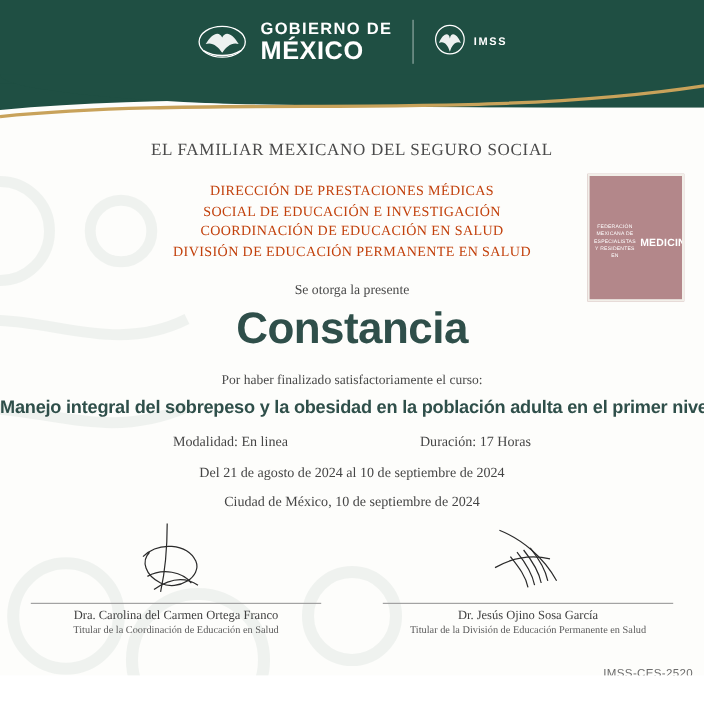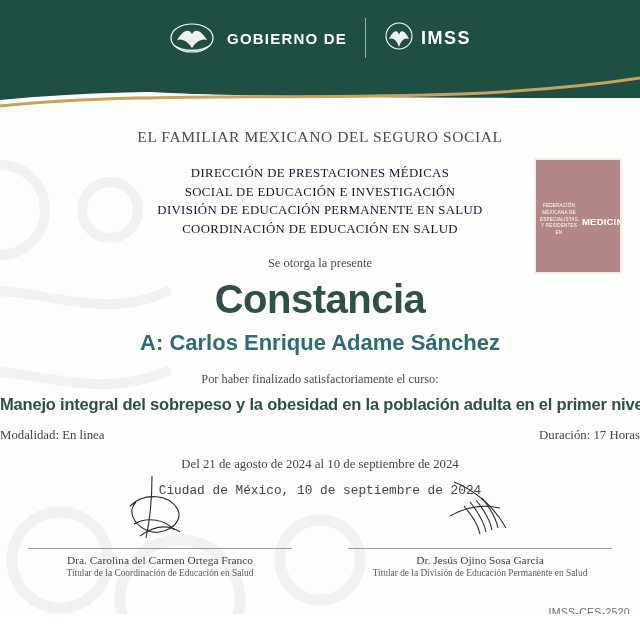--- a/index.html
+++ b/index.html
@@ -51,21 +51,21 @@
     color:#ffffff; line-height:1.0; text-align:left;
     font-family:"Liberation Sans", sans-serif;
   }
   .gob-text .l1 { font-size:15px; letter-spacing:1.2px; font-weight:bold;}
   .gob-text .l2 { font-size:23px; letter-spacing:0.5px; font-weight:bold; margin-top:1px;}
   .sep { width:1px; height:40px; background:rgba(255,255,255,.55); margin:0 6px;}
   .imss-mark { display:flex; align-items:center; gap:7px; }
   .imss-glyph { width:30px; height:34px; }
   .imss-word {
     color:#fff; font-family:"Liberation Sans", sans-serif;
-    font-size:18px; letter-spacing:1.5px; font-weight:bold;
+    font-size:10px; letter-spacing:1.5px; font-weight:bold;
   }
 
   
   .wm {
     position:absolute; z-index:1; opacity:.10;
   }
   .wm-left { left:-60px; top:150px; }
   .wm-bottom { left:-10px; bottom:-40px; }
 
   
@@ -73,46 +73,46 @@
     position:absolute; top:96px; left:0; width:640px;
     text-align:center; z-index:6;
     color:#3b3b3b;
   }
   .inst {
     font-size:15.5px; letter-spacing:.6px; color:#4b4b4b;
     margin-top:32px;
     font-family:"Liberation Serif", serif;
   }
   .depts {
-    margin-top:18px; line-height:1.45; color:#0f172a; font-size:12.8px;
+    margin-top:18px; line-height:1.45; color:#c2410c; font-size:12.8px;
     letter-spacing:.35px;
   }
   .otorga { margin-top:18px; font-size:12.5px; color:#4a4a4a; }
   .constancia {
     margin-top:6px;
     font-family:"Liberation Sans", sans-serif;
     font-size:40px; font-weight:bold; color:#2f4f4a; letter-spacing:-0.5px;
   }
   .name {
     margin-top:8px;
     font-family:"Liberation Sans", sans-serif;
     font-size:22px; font-weight:bold; color:#2f6b74;
   }
   .por-haber { margin-top:16px; font-size:12.3px; color:#4a4a4a; }
   .course {
     margin-top:8px; font-size:16.5px; color:#2f4f4a;
     font-family:"Liberation Sans", sans-serif; font-weight:bold;
     white-space:nowrap; letter-spacing:-0.2px;
   }
   .row-mod {
-    margin-top:14px; display:flex; justify-content:space-between; gap:120px;
+    margin-top:14px; display:flex; justify-content:center; gap:120px;
     font-size:12.8px; color:#454545;
   }
   .dates { margin-top:14px; font-size:12.8px; color:#454545; }
-  .place { margin-top:11px; font-size:12.8px; color:#454545;font-family:Liberation Mono, monospace; }
+  .place { margin-top:11px; font-size:12.8px; color:#454545; }
 
   
   .signs {
     position:absolute; bottom:62px; left:0; width:640px; z-index:6;
     display:flex; justify-content:space-between; padding:0 10px;
   }
   .sign-block { width:300px; text-align:center; }
   .scribble { height:74px; display:flex; align-items:flex-end; justify-content:center; }
   .sign-line { height:1px; background:#9a9a9a; margin:4px 18px 5px; }
   .sign-name { font-size:11.4px; color:#3e3e3e; }
@@ -185,20 +185,21 @@
   <div class="brand">
     <span class="eagle">
       <svg width="46" height="40" viewBox="0 0 46 40">
         <ellipse cx="23" cy="20" rx="21" ry="14" fill="none" stroke="#ffffff" stroke-width="1.2"></ellipse>
         <path d="M8 22 C14 12 20 10 23 16 C26 10 32 12 38 22 C32 20 27 24 23 30 C19 24 14 20 8 22 Z" fill="#ffffff" opacity=".92"></path>
         <path d="M6 28 C16 34 30 34 40 28" fill="none" stroke="#ffffff" stroke-width="1.4"></path>
       </svg>
     </span>
     <span class="gob-text">
       <div class="l1">GOBIERNO DE</div>
+      <div class="l2">MÉXICO</div>
     </span>
     <span class="sep"></span>
     <span class="imss-mark">
       <span class="imss-glyph">
         <svg width="30" height="34" viewBox="0 0 30 34">
           <circle cx="15" cy="15" r="13" fill="none" stroke="#ffffff" stroke-width="1.1"></circle>
           <path d="M5 18 C9 9 14 8 15 14 C16 8 21 9 25 18 C20 16 17 20 15 26 C13 20 10 16 5 18 Z" fill="#fff" opacity=".92"></path>
         </svg>
       </span>
       <span class="imss-word">IMSS</span>
@@ -220,27 +221,26 @@
     <div class="bmed">MEDICINA</div>
     <div class="bfam">FAMILIAR A.C.</div>
   </div>
 
   <div class="content">
     <div class="inst">EL FAMILIAR MEXICANO DEL SEGURO SOCIAL</div>
 
     <div class="depts">
       <div>DIRECCIÓN DE PRESTACIONES MÉDICAS</div>
       <div>SOCIAL DE EDUCACIÓN E INVESTIGACIÓN</div>
+      <div>COORDINACIÓN DE EDUCACIÓN EN SALUD</div>
       <div>DIVISIÓN DE EDUCACIÓN PERMANENTE EN SALUD</div>
-      <div>COORDINACIÓN DE EDUCACIÓN EN SALUD</div>
     </div>
 
     <div class="otorga">Se otorga la presente</div>
     <div class="constancia">Constancia</div>
-    <div class="name">A: Carlos Enrique Adame Sánchez</div>
     <div class="por-haber">Por haber finalizado satisfactoriamente el curso:</div>
     <div class="course">Manejo integral del sobrepeso y la obesidad en la población adulta en el primer nivel de atención</div>
 
     <div class="row-mod">
       <span>Modalidad: En linea</span>
       <span>Duración: 17 Horas</span>
     </div>
 
     <div class="dates">Del 21 de agosto de 2024 al 10 de septiembre de 2024</div>
     <div class="place">Ciudad de México, 10 de septiembre de 2024</div>

